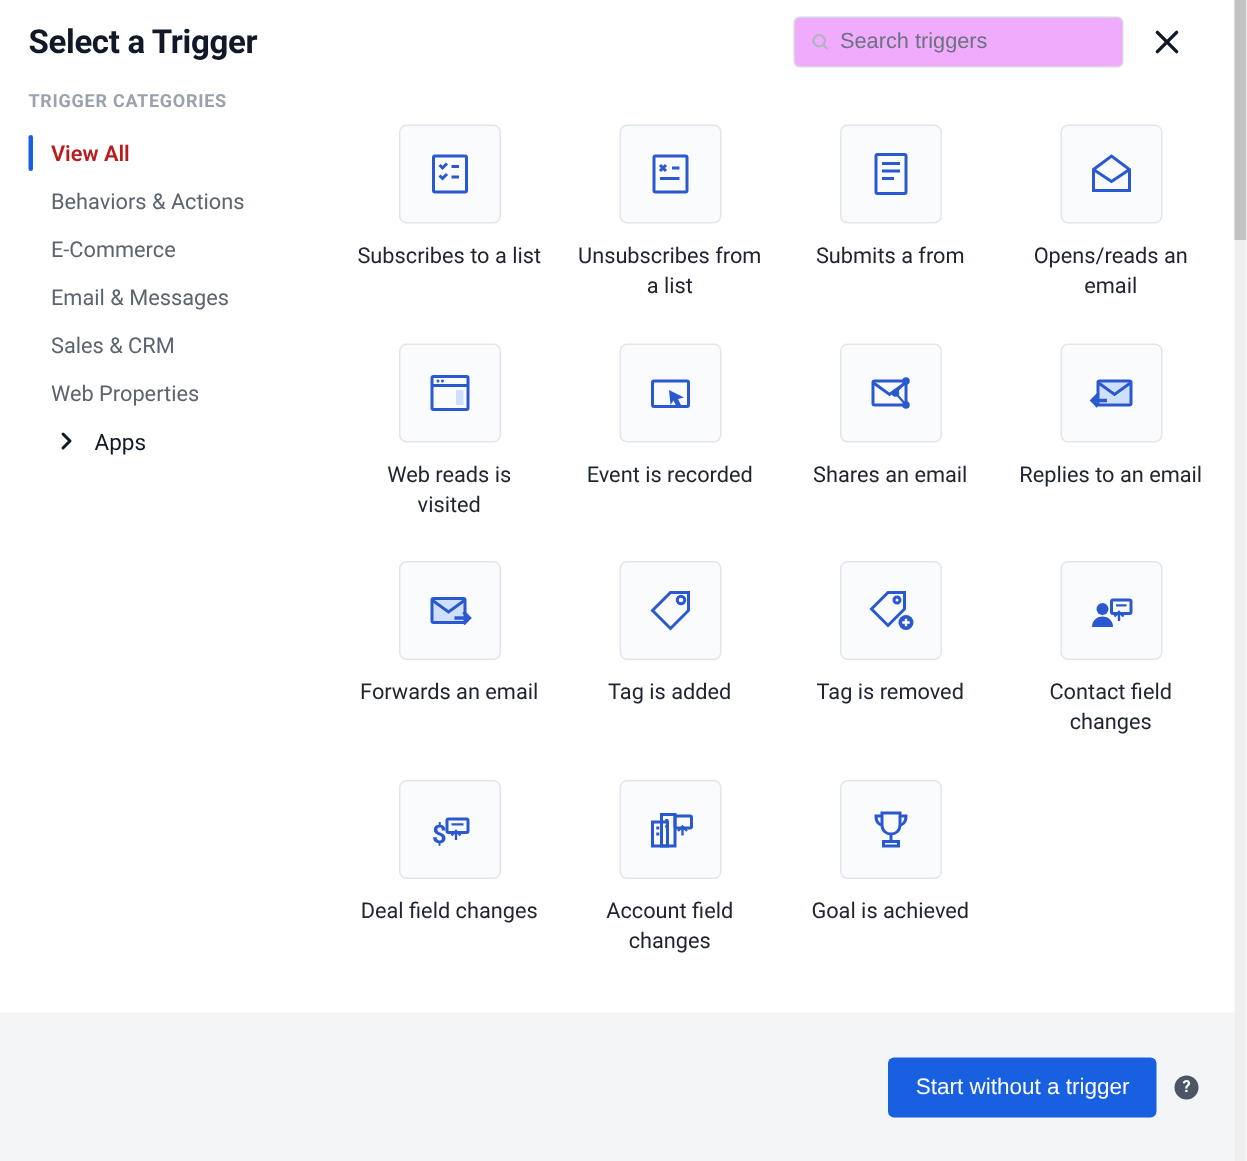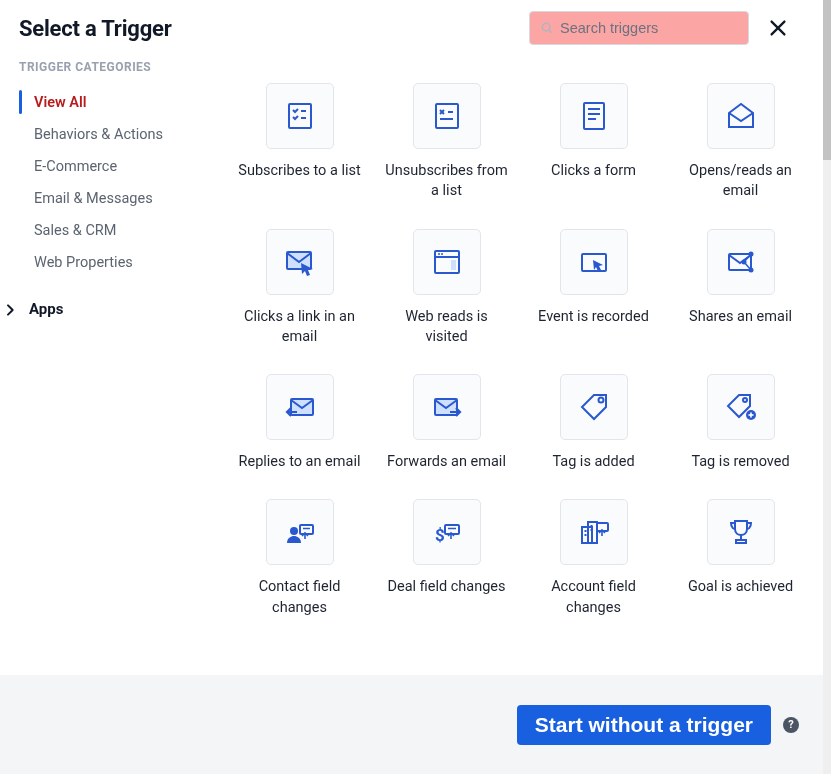--- a/index.html
+++ b/index.html
@@ -2,50 +2,50 @@
 <html><head>
   <meta charset="utf-8">
   <style>
     *{box-sizing:border-box;margin:0;padding:0}
     html,body{width:831px;height:774px;font-family:-apple-system,BlinkMacSystemFont,"Segoe UI",Roboto,Helvetica,Arial,sans-serif;color:#1e293b;background:#fff;overflow:hidden}
     .modal{width:831px;height:774px;position:relative;background:#fff}
     .modal-body{position:absolute;top:0;left:0;right:8px;bottom:99px;background:#fff}
     .header{position:absolute;top:0;left:0;right:16px;height:56px;display:flex;align-items:flex-start;justify-content:space-between;padding:11px 18px 11px 19px}
     .title{font-size:22px;font-weight:700;letter-spacing:-.01em;color:#111827;margin-top:5px}
     .header-right{display:flex;align-items:center;gap:18px}
-    .search{position:relative;width:220px;height:34px;border:1px solid #d6d9e0;border-radius:4px;background:#fca5a5;display:flex;align-items:center;padding:0 10px}
+    .search{position:relative;width:220px;height:34px;border:1px solid #d6d9e0;border-radius:4px;background:#f0abfc;display:flex;align-items:center;padding:0 10px}
     .search .sicon{width:14px;height:14px;color:#aeb4c0;flex-shrink:0}
     .search input{border:none;outline:none;width:100%;font-size:14.5px;color:#4b5563;padding-left:6px;background:transparent}
     .search input::placeholder{color:#6b7280}
     .close-btn{width:22px;height:22px;color:#111827;cursor:pointer;flex-shrink:0}
     .content{position:absolute;top:56px;left:0;right:0;bottom:0;display:flex}
     .sidebar{width:217px;flex-shrink:0;padding:0;position:relative;overflow-y:scroll;scrollbar-width:auto}
     .sidebar::-webkit-scrollbar{width:17px}
     .sidebar::-webkit-scrollbar-track{background:#f7f7f7}
     .sidebar::-webkit-scrollbar-button:single-button{background:#f0f0f0;height:17px;display:block}
     .sidebar::-webkit-scrollbar-thumb{background:#c7c7c7}
     .cat-header{font-size:12px;font-weight:700;letter-spacing:.04em;color:#9aa1ae;padding:4px 0 12px 19px}
     .cat-list{list-style:none}
     .cat-item{height:32px;display:flex;align-items:center;padding-left:34px;font-size:14.5px;font-weight:400;color:#5c6470;cursor:pointer}
     .cat-item.active{color:#b91c1c;font-weight:600;position:relative}
     .cat-item.active::before{content:'';position:absolute;left:19px;top:4px;bottom:4px;width:3px;background:#1860e0;border-radius:2px}
-    .apps-item{height:32px;display:flex;align-items:flex-end;padding-left:2px;font-size:15px;font-weight:700;color:#111827;cursor:pointer;margin-top:8px}
+    .apps-item{height:32px;display:flex;align-items:flex-start;padding-left:36px;font-size:15px;font-weight:400;color:#111827;cursor:pointer;margin-top:8px}
     .apps-item svg{width:16px;height:16px;margin-right:11px;flex-shrink:0}
     .main{flex:1;overflow-y:scroll;padding:27px 18px 10px 18px}
     .main::-webkit-scrollbar{width:17px}
     .main::-webkit-scrollbar-track{background:#f7f7f7}
     .main::-webkit-scrollbar-thumb{background:#c7c7c7;border-radius:0}
     .main::-webkit-scrollbar-button:single-button{background:#f0f0f0;height:17px;display:block}
     .grid{display:grid;grid-template-columns:repeat(4,1fr);column-gap:18px;row-gap:27px}
     .trigger{display:flex;flex-direction:column;align-items:center;cursor:pointer}
     .tile{width:68px;height:66px;border:1px solid #e2e5eb;background:#fafbfc;border-radius:5px;display:flex;align-items:center;justify-content:center;margin-bottom:12px}
     .tile svg{width:34px;height:34px}
     .tlabel{font-size:14.5px;font-weight:400;color:#1e2430;text-align:center;line-height:1.4;max-width:128px}
     .footer{position:absolute;left:0;right:8px;bottom:0;height:99px;background:#f4f5f6;display:flex;align-items:center;justify-content:flex-end;padding:0 24px;gap:12px}
-    .primary-btn{background:#1860e0;color:#fff;border:none;border-radius:4px;font-size:21px;font-weight:700;height:40px;padding:0 18px;cursor:pointer}
+    .primary-btn{background:#1860e0;color:#fff;border:none;border-radius:4px;font-size:15px;font-weight:400;height:40px;padding:0 18px;cursor:pointer}
     .help{width:16px;height:16px;border-radius:50%;background:#4b5563;color:#fff;display:flex;align-items:center;justify-content:center;font-size:11px;font-weight:700;cursor:pointer}
     .page-scroll{position:absolute;right:0;top:0;bottom:0;width:8px;background:#efefef}
     .page-thumb{position:absolute;right:0;top:0;width:8px;height:160px;background:#c3c3c3;border-radius:0}
   </style>
 </head>
 <body>
 
 <svg width="0" height="0" style="position:absolute">
   <defs>
     <g id="i-checklist">
@@ -204,37 +204,29 @@
                 </svg>
               </div>
               <div class="tlabel">Unsubscribes from a list</div>
             </div>
             <div class="trigger">
               <div class="tile">
                 <svg viewBox="0 0 34 34">
                   <use href="#i-form"></use>
                 </svg>
               </div>
-              <div class="tlabel">Clicks a form</div>
+              <div class="tlabel">Submits a from</div>
             </div>
             <div class="trigger">
               <div class="tile">
                 <svg viewBox="0 0 34 34">
                   <use href="#i-mail-open"></use>
                 </svg>
               </div>
               <div class="tlabel">Opens/reads an email</div>
-            </div>
-            <div class="trigger">
-              <div class="tile">
-                <svg viewBox="0 0 34 34">
-                  <use href="#i-mail-click"></use>
-                </svg>
-              </div>
-              <div class="tlabel">Clicks a link in an email</div>
             </div>
             <div class="trigger">
               <div class="tile">
                 <svg viewBox="0 0 34 34">
                   <use href="#i-webpage"></use>
                 </svg>
               </div>
               <div class="tlabel">Web reads is visited</div>
             </div>
             <div class="trigger">

